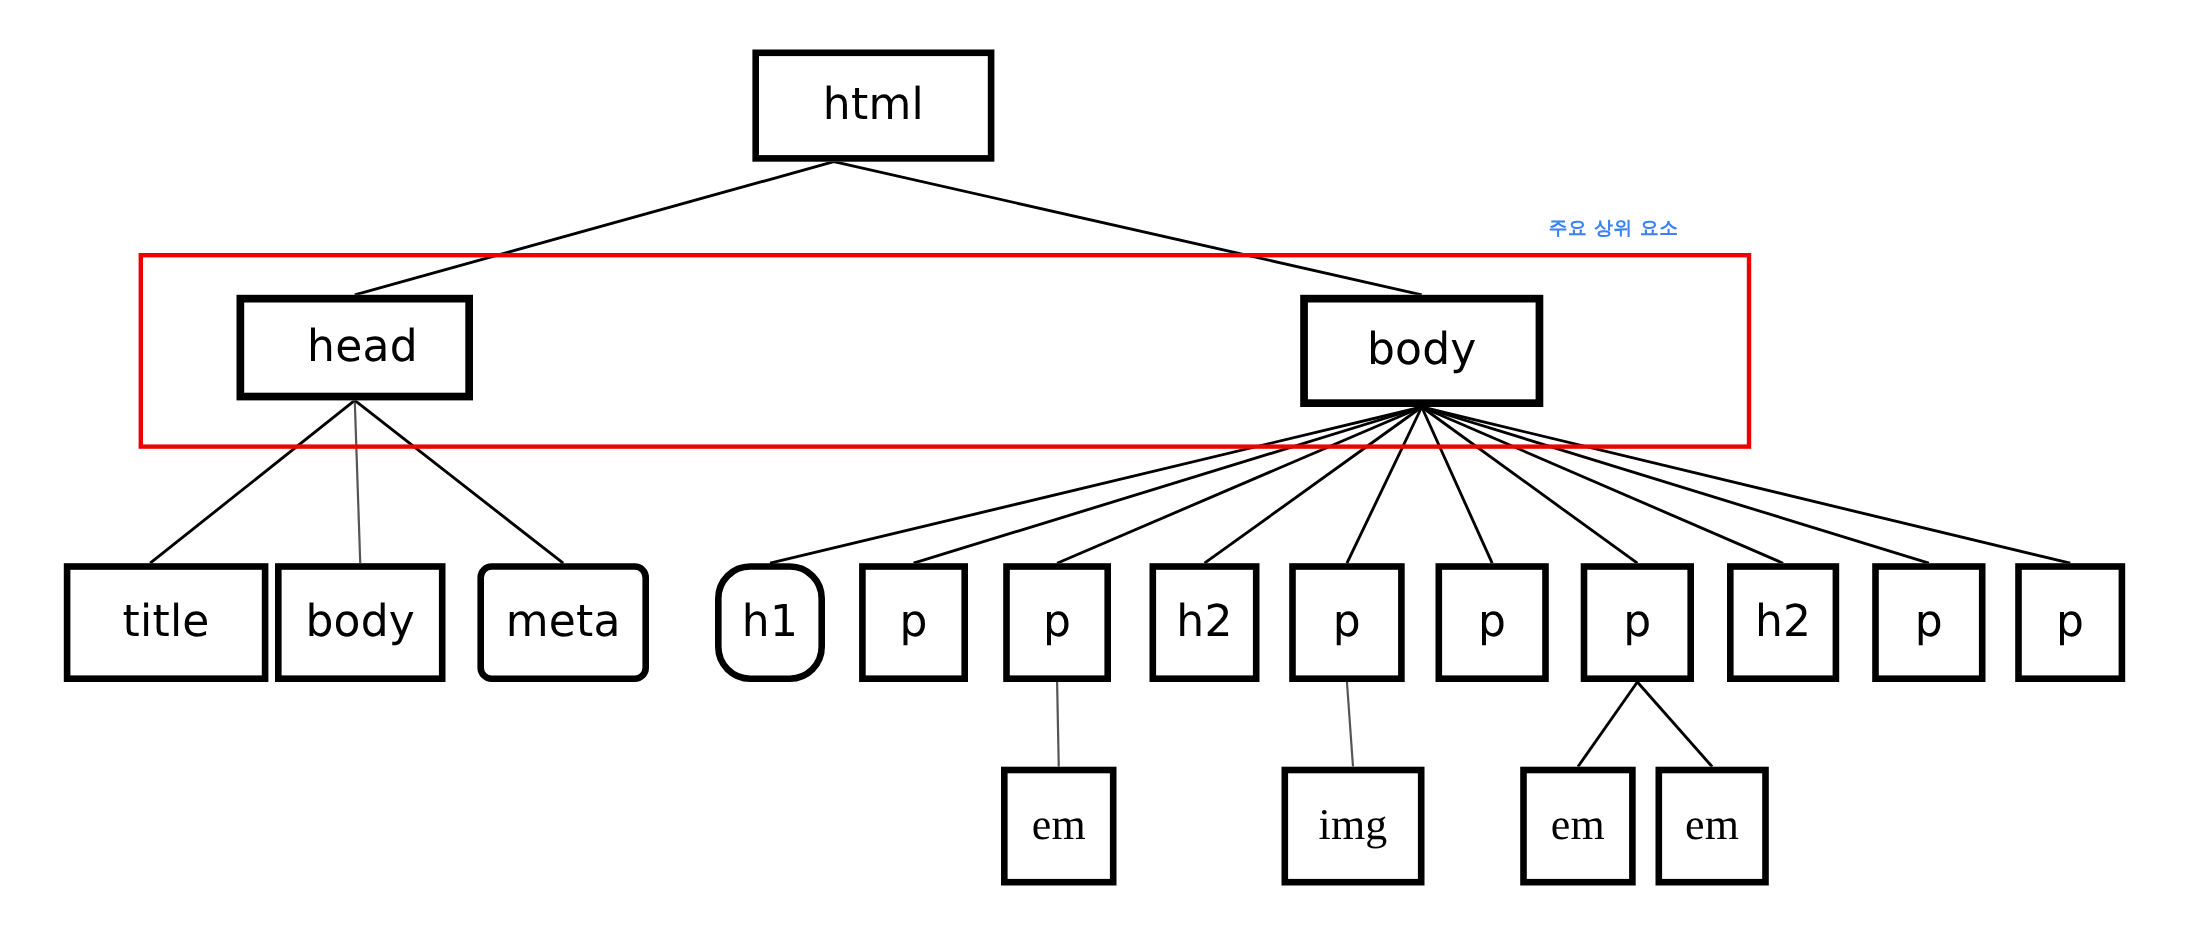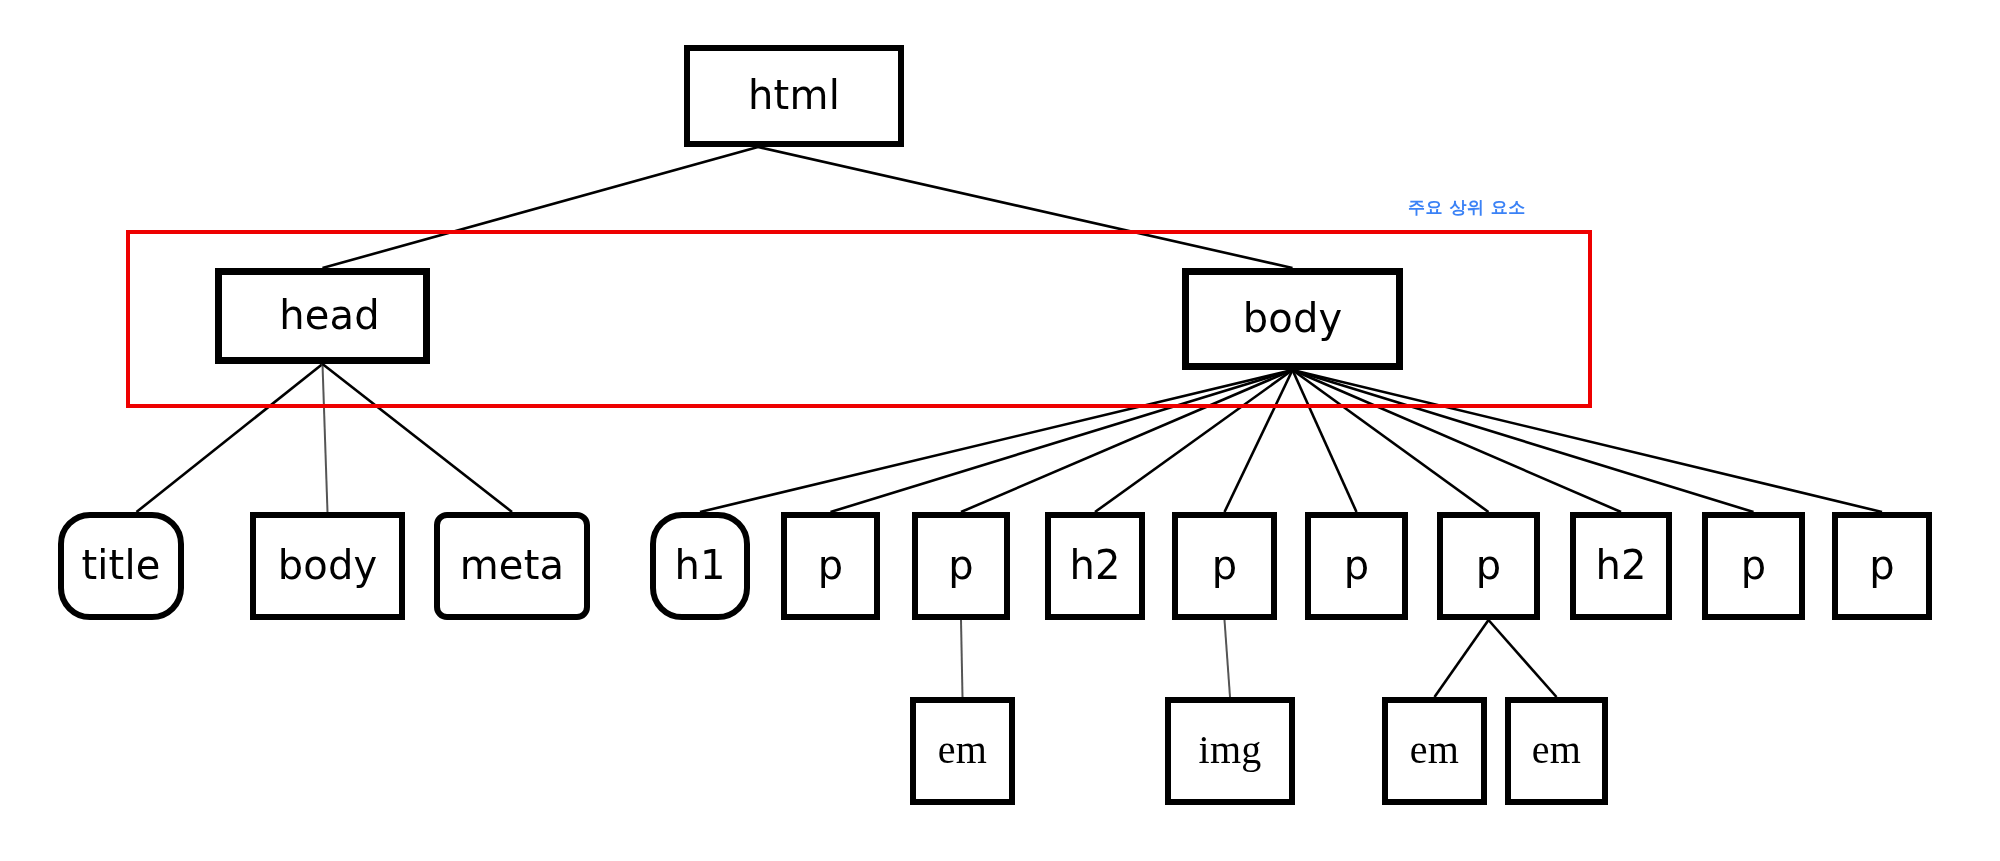--- a/index.html
+++ b/index.html
@@ -95,21 +95,21 @@
   <div id="nodes-layer">
       <div class="node lvl1" style="left: 648px; top: 45px; width: 220px; height: 102px; border-color: rgb(0, 0, 0);">
         <span class="label">html</span>
       </div>
       <div class="node lvl2" style="left: 215px; top: 268px; width: 215px; height: 96px; border-color: rgb(0, 0, 0); padding-left: 14px;">
         <span class="label">head</span>
       </div>
       <div class="node lvl2" style="left: 1182px; top: 268px; width: 221px; height: 102px; border-color: rgb(0, 0, 0);">
         <span class="label">body</span>
       </div>
-      <div class="node lvl3" style="left: 58px; top: 512px; width: 126px; height: 108px; border-color: rgb(0, 0, 0); border-radius: 32px;">
+      <div class="node lvl3" style="left: 58px; top: 512px; width: 186px; height: 108px; border-color: rgb(0, 0, 0);">
         <span class="label">title</span>
       </div>
       <div class="node lvl3" style="left: 250px; top: 512px; width: 155px; height: 108px; border-color: rgb(0, 0, 0);">
         <span class="label">body</span>
       </div>
       <div class="node lvl3" style="left: 434px; top: 512px; width: 156px; height: 108px; border-color: rgb(0, 0, 0); border-radius: 13px;">
         <span class="label">meta</span>
       </div>
       <div class="node lvl3" style="left: 650px; top: 512px; width: 100px; height: 108px; border-color: rgb(0, 0, 0); border-radius: 32px;">
         <span class="label">h1</span>

